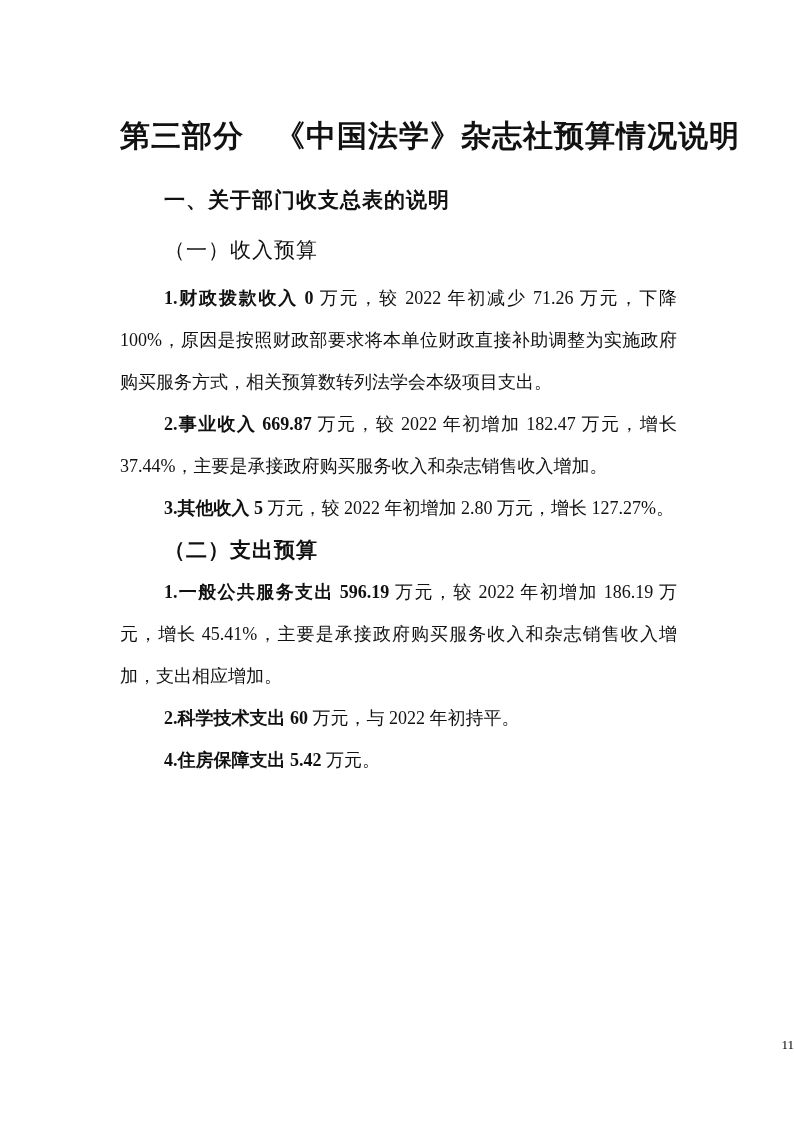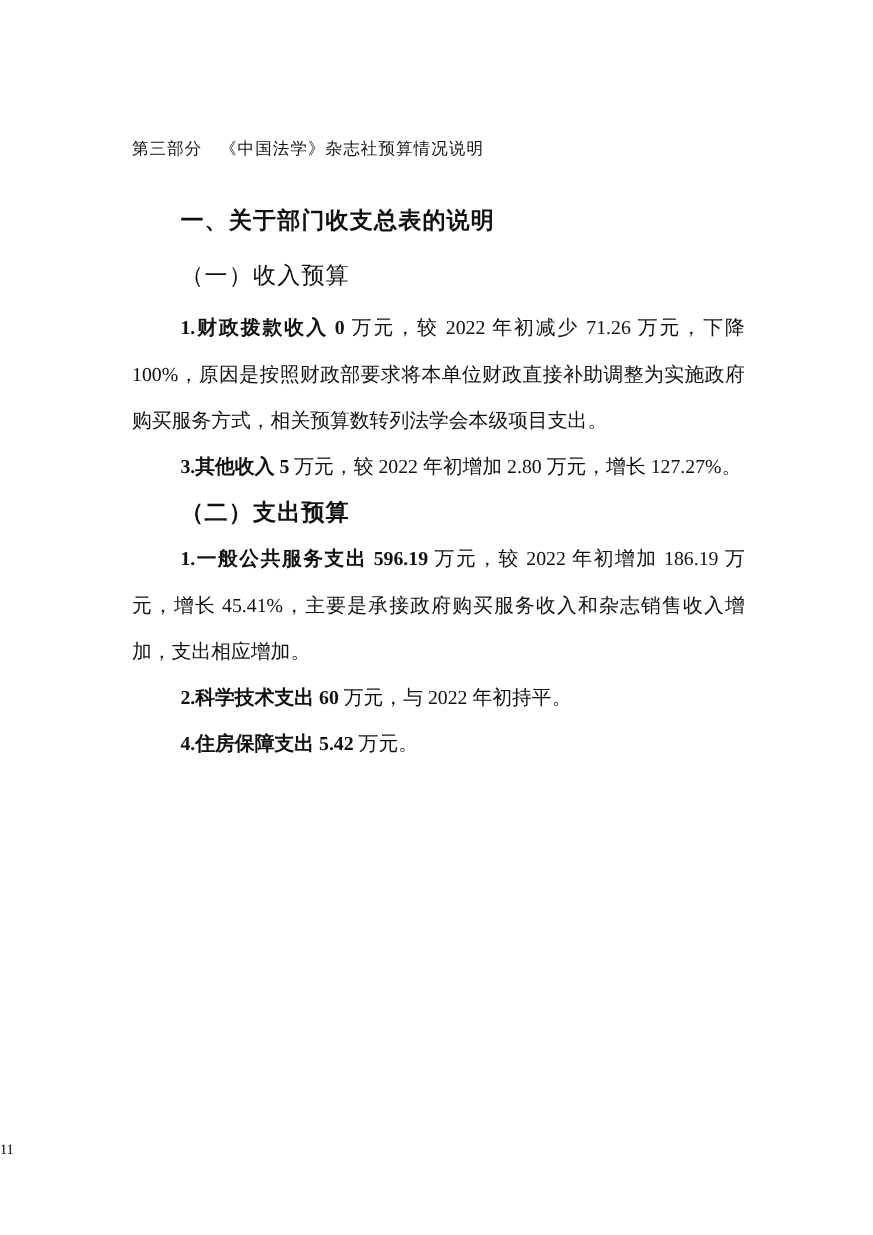--- a/index.html
+++ b/index.html
@@ -17,22 +17,22 @@
     width: 794px;
     height: 1123px;
     background: #ffffff;
     overflow: hidden;
   }
   .content {
     padding: 122px 117px 0 120px;
   }
   .doc-title {
     font-family: "Liberation Sans", "DejaVu Sans", sans-serif;
-    font-weight: 400;
-    font-size: 15px;
+    font-weight: 700;
+    font-size: 30px;
     line-height: 28px;
     letter-spacing: 1px;
     margin: 0 0 36px 0;
     white-space: nowrap;
   }
   .sec-heading {
     font-size: 21px;
     font-weight: 700;
     line-height: 28px;
     padding-left: 44px;
@@ -62,40 +62,41 @@
     text-align: justify;
     text-indent: 44px;
     margin: 0;
   }
   p.para .lead { font-weight: 700; }
   .page-number {
     position: absolute;
     top: 1037px;
     left: 0;
     width: 794px;
-    text-align: left;
+    text-align: right;
     font-size: 13px;
     font-family: "Liberation Serif", "DejaVu Serif", serif;
     color: #000000;
   }
 </style>
 </head>
 <body>
 
 <div class="page">
   <div class="content">
 
     <h1 class="doc-title">第三部分　《中国法学》杂志社预算情况说明</h1>
 
     <h2 class="sec-heading">一、关于部门收支总表的说明</h2>
 
     <h3 class="sub-heading-income">（一）收入预算</h3>
 
     <div class="body-block">
       <p class="para"><span class="lead">1.财政拨款收入 0</span><span> 万元，较 2022 年初减少 71.26 万元，下降 100%，原因是按照财政部要求将本单位财政直接补助调整为实施政府购买服务方式，相关预算数转列法学会本级项目支出。</span></p>
+      <p class="para"><span class="lead">2.事业收入 669.87</span><span> 万元，较 2022 年初增加 182.47 万元，增长 37.44%，主要是承接政府购买服务收入和杂志销售收入增加。</span></p>
       <p class="para"><span class="lead">3.其他收入 5</span><span> 万元，较 2022 年初增加 2.80 万元，增长 127.27%。</span></p>
     </div>
 
     <h3 class="sub-heading-expense">（二）支出预算</h3>
 
     <div>
       <p class="para"><span class="lead">1.一般公共服务支出 596.19</span><span> 万元，较 2022 年初增加 186.19 万元，增长 45.41%，主要是承接政府购买服务收入和杂志销售收入增加，支出相应增加。</span></p>
       <p class="para"><span class="lead">2.科学技术支出 60</span><span> 万元，与 2022 年初持平。</span></p>
       <p class="para"><span class="lead">4.住房保障支出 5.42</span><span> 万元。</span></p>
     </div>

